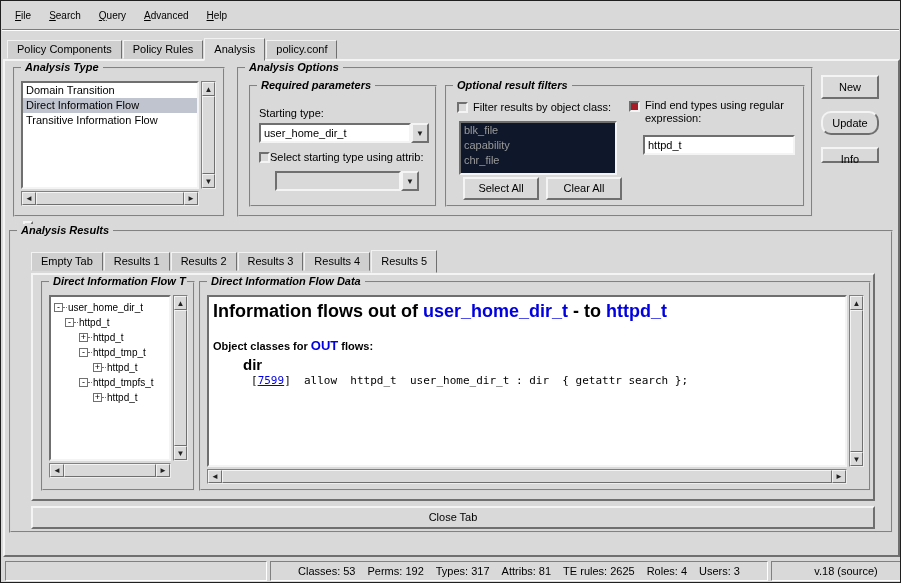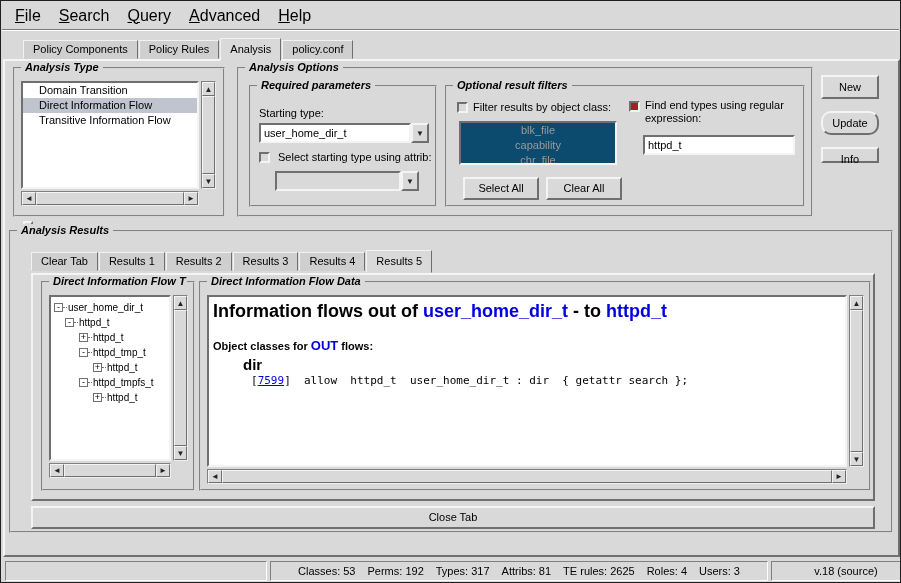--- a/index.html
+++ b/index.html
@@ -10,21 +10,21 @@
             border:1px solid #1f1f1f; overflow:hidden; margin:0 auto; }
 
   
   .raised  { border:2px solid; border-color:#f4f4f4 #6f6f6f #6f6f6f #f4f4f4; background:#d9d9d9; }
   .sunken  { border:2px solid; border-color:#6f6f6f #f4f4f4 #f4f4f4 #6f6f6f; background:#fff; }
   .sunken1 { border:1px solid; border-color:#808080 #ffffff #ffffff #808080; }
 
   
   .menubar { position:absolute; top:1px; left:1px; width:897px; height:27px;
              display:flex; align-items:center; padding-left:4px; }
-  .menu-item { display:inline-block; padding:4px 9px; font-size:16px; }
+  .menu-item { display:inline-block; padding:4px 9px; font-size:10px; }
   .menu-item::first-letter { text-decoration:underline; }
   .menu-sep { position:absolute; top:28px; left:1px; width:897px; height:2px;
               border-top:1px solid #7c7c7c; border-bottom:1px solid #fdfdfd; }
 
   
   .tabbar { position:absolute; display:flex; align-items:flex-end; z-index:4; }
   .tab { background:#cfcfcf; border:1px solid; border-color:#f2f2f2 #6f6f6f transparent #f2f2f2;
          padding:0 9px; font-size:11px; line-height:17px; height:19px; margin:0 1px 2px 0; }
   .tab.active { background:#d9d9d9; height:23px; line-height:21px; margin-bottom:0; z-index:5; position:relative; }
 
@@ -34,21 +34,21 @@
   .frame { position:absolute; border:2px groove #d6d6d6; z-index:2; }
   .legend { position:absolute; top:-8px; left:6px; background:#d9d9d9; padding:0 4px;
             font-size:11px; font-weight:bold; font-style:italic; white-space:nowrap;
             overflow:hidden; max-width:92%; }
 
   
   .btn { position:absolute; background:#d9d9d9; border:2px solid;
          border-color:#f4f4f4 #6f6f6f #6f6f6f #f4f4f4; font-size:11px;
          text-align:center; cursor:default; }
   .listbox { position:absolute; overflow:hidden; }
-  .list-item { font-size:11px; line-height:15px; padding:0 16px; white-space:nowrap; }
+  .list-item { font-size:11px; line-height:15px; padding:0 3px; white-space:nowrap; }
   .list-item.selected { background:#c0c4ce; }
   .list-item.disabled { color:#9a9a9a; }
 
   .cb { display:inline-block; flex:0 0 11px; width:11px; height:11px; background:#d9d9d9;
         border:2px solid; border-color:#6f6f6f #f4f4f4 #f4f4f4 #6f6f6f; }
   .cb.checked { background:#a81c28; }
 
   .combo { position:absolute; display:flex; height:20px; }
   .combo .centry { flex:1; background:#fff; border:2px solid;
                    border-color:#6f6f6f #f4f4f4 #f4f4f4 #6f6f6f;
@@ -102,21 +102,21 @@
 
   <div class="menubar">
     <span class="menu-item">File</span>
     <span class="menu-item">Search</span>
     <span class="menu-item">Query</span>
     <span class="menu-item">Advanced</span>
     <span class="menu-item">Help</span>
   </div>
   <div class="menu-sep"></div>
 
-  <div class="tabbar" style="top:37px; left:22px; height:23px;">
+  <div class="tabbar" style="top:37px; left:6px; height:23px;">
     <div class="tab">Policy Components</div>
     <div class="tab">Policy Rules</div>
     <div class="tab active">Analysis</div>
     <div class="tab">policy.conf</div>
   </div>
 
   <div class="page raised" style="top:58px; left:2px; width:897px; height:498px;"></div>
 
   <div class="frame" style="left:12px; top:66px; width:212px; height:150px;">
     <span class="legend">Analysis Type</span>
@@ -140,37 +140,37 @@
   <div class="frame" style="left:236px; top:66px; width:576px; height:150px;">
     <span class="legend">Analysis Options</span>
 
     <div class="frame" style="left:10px; top:16px; width:188px; height:122px;">
       <span class="legend">Required parameters</span>
       <div style="position:absolute; left:8px; top:20px;">Starting type:</div>
       <div class="combo" style="left:8px; top:36px; width:170px;">
         <div class="centry">user_home_dir_t</div>
         <div class="cbtn">▼</div>
       </div>
-      <div style="position:absolute; left:8px; top:64px; display:flex; align-items:center; gap:8px;">
+      <div style="position:absolute; left:8px; top:64px; display:flex; align-items:center; gap:0;">
         <span class="cb"></span>
         <span style="white-space:nowrap;">Select starting type using attrib:</span>
       </div>
       <div class="combo disabled" style="left:24px; top:84px; width:144px;">
         <div class="centry"></div>
         <div class="cbtn">▼</div>
       </div>
     </div>
 
     <div class="frame" style="left:206px; top:16px; width:360px; height:122px;">
       <span class="legend">Optional result filters</span>
       <div style="position:absolute; left:10px; top:14px; display:flex; align-items:center; gap:5px;">
         <span class="cb"></span>
         <span style="white-space:nowrap;">Filter results by object class:</span>
       </div>
-      <div class="listbox sunken" style="left:12px; top:34px; width:158px; height:44px; background:#0c4a6e;text-align:center;">
+      <div class="listbox sunken" style="left:12px; top:34px; width:158px; height:54px; background:#0f172a;">
         <div class="list-item disabled">blk_file</div>
         <div class="list-item disabled">capability</div>
         <div class="list-item disabled">chr_file</div>
       </div>
       <div class="btn" style="left:16px; top:90px; width:76px; height:23px; line-height:19px;">Select All</div>
       <div class="btn" style="left:99px; top:90px; width:76px; height:23px; line-height:19px;">Clear All</div>
       <div style="position:absolute; left:182px; top:12px; display:flex; gap:5px;">
         <span class="cb checked" style="margin-top:2px;"></span>
         <span style="width:152px; line-height:13px;">Find end types using regular expression:</span>
       </div>
@@ -181,21 +181,21 @@
   <div class="btn" style="left:820px; top:74px; width:58px; height:24px; line-height:20px; z-index:2;">New</div>
   <div class="btn" style="left:820px; top:110px; width:58px; height:24px; line-height:20px; z-index:2;border-radius:10px;">Update</div>
   <div class="btn" style="left:820px; top:146px; width:58px; height:16px; line-height:20px; z-index:2;">Info</div>
 
   <div class="raised" style="position:absolute; left:22px; top:220px; width:10px; height:7px; z-index:2;"></div>
 
   <div class="frame" style="left:8px; top:229px; width:884px; height:303px;">
     <span class="legend">Analysis Results</span>
 
     <div class="tabbar" style="top:18px; left:20px; height:23px;">
-      <div class="tab">Clear Tab</div>
+      <div class="tab">Empty Tab</div>
       <div class="tab">Results 1</div>
       <div class="tab">Results 2</div>
       <div class="tab">Results 3</div>
       <div class="tab">Results 4</div>
       <div class="tab active">Results 5</div>
     </div>
 
     <div class="raised" style="position:absolute; left:20px; top:41px; width:844px; height:228px; z-index:1;">
 
       <div class="frame" style="left:8px; top:6px; width:154px; height:210px;">

